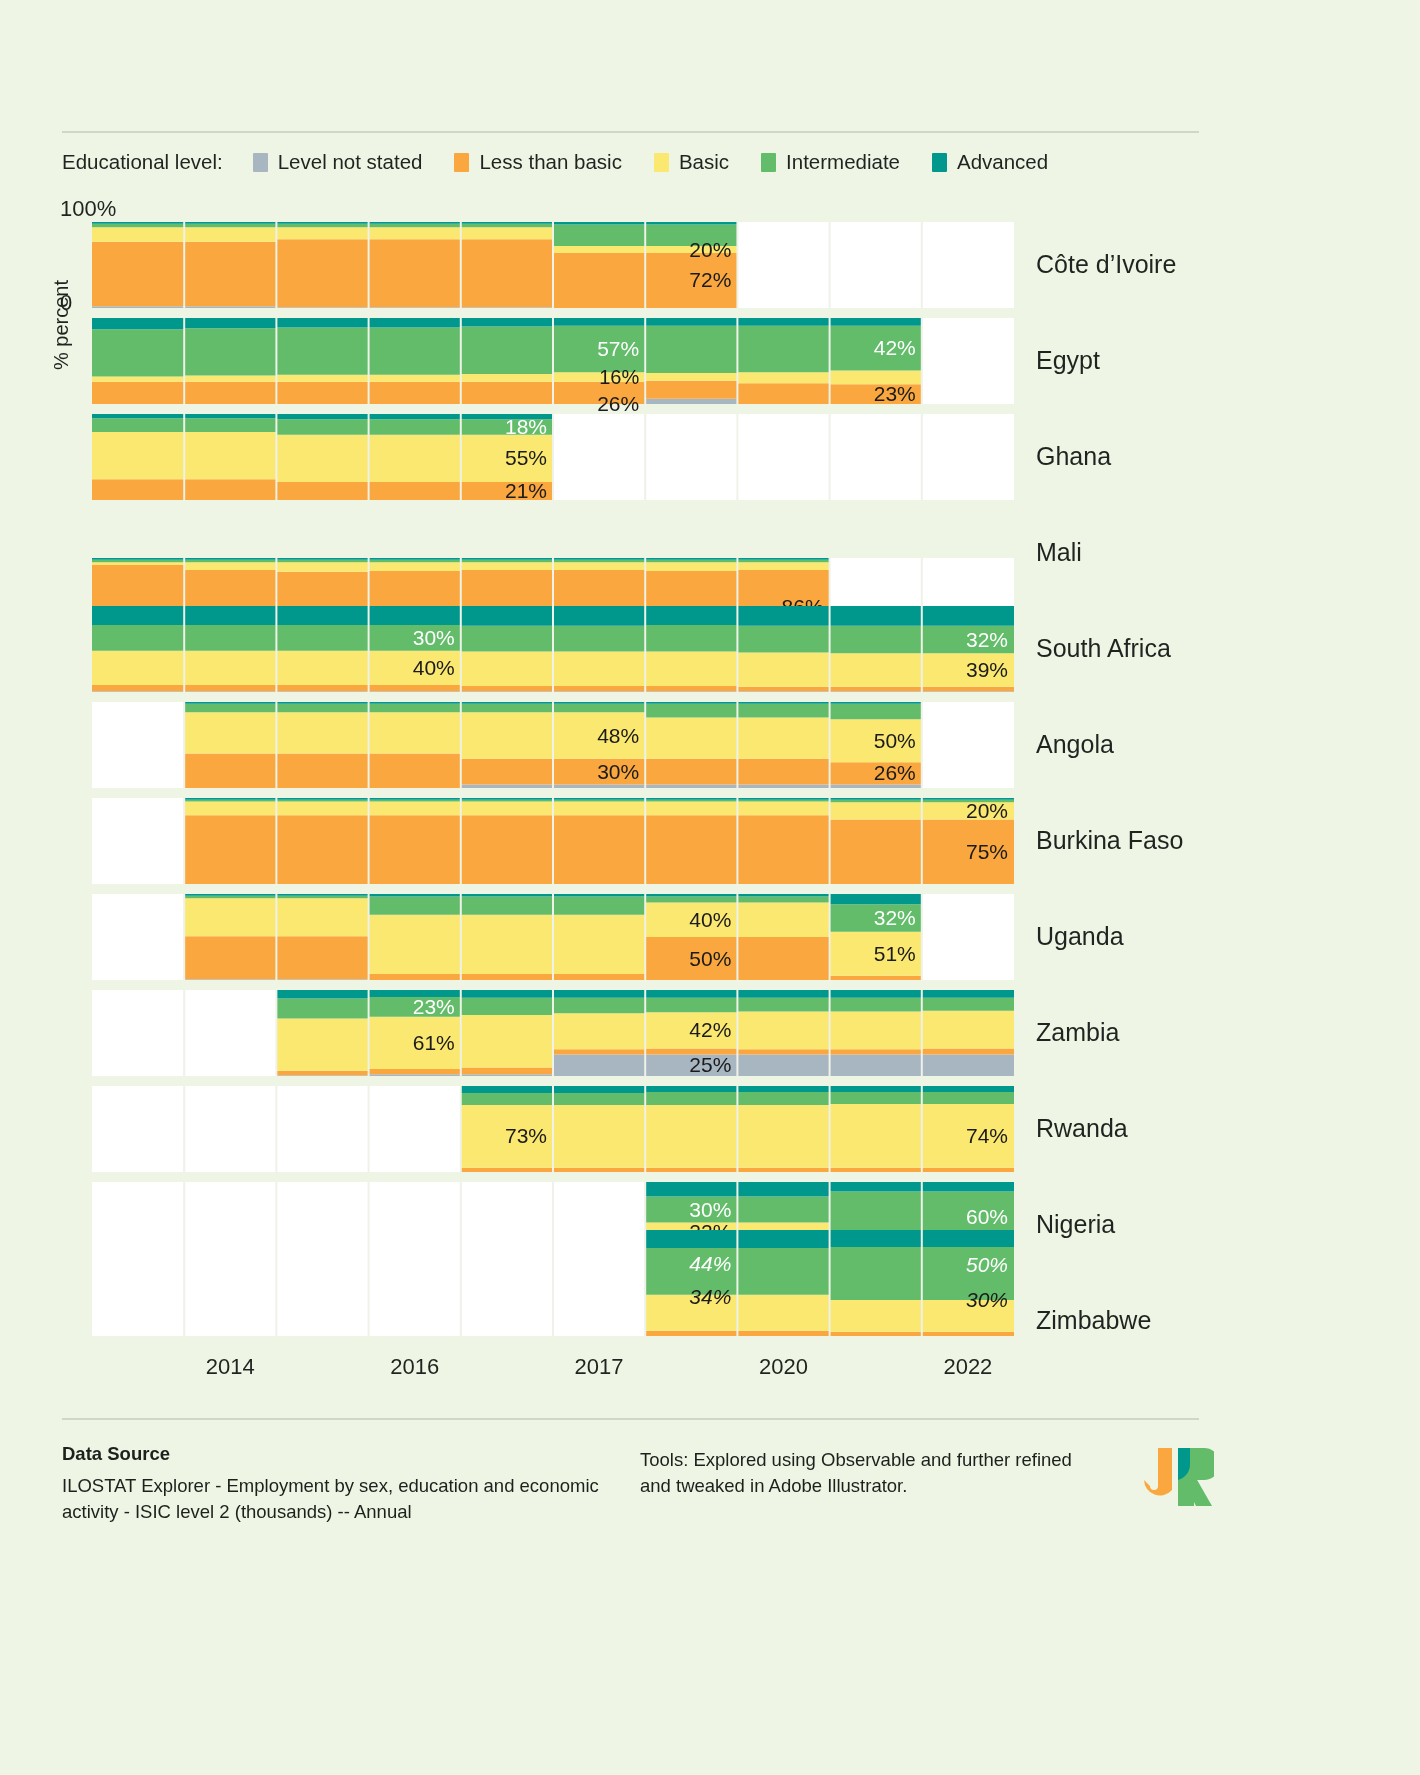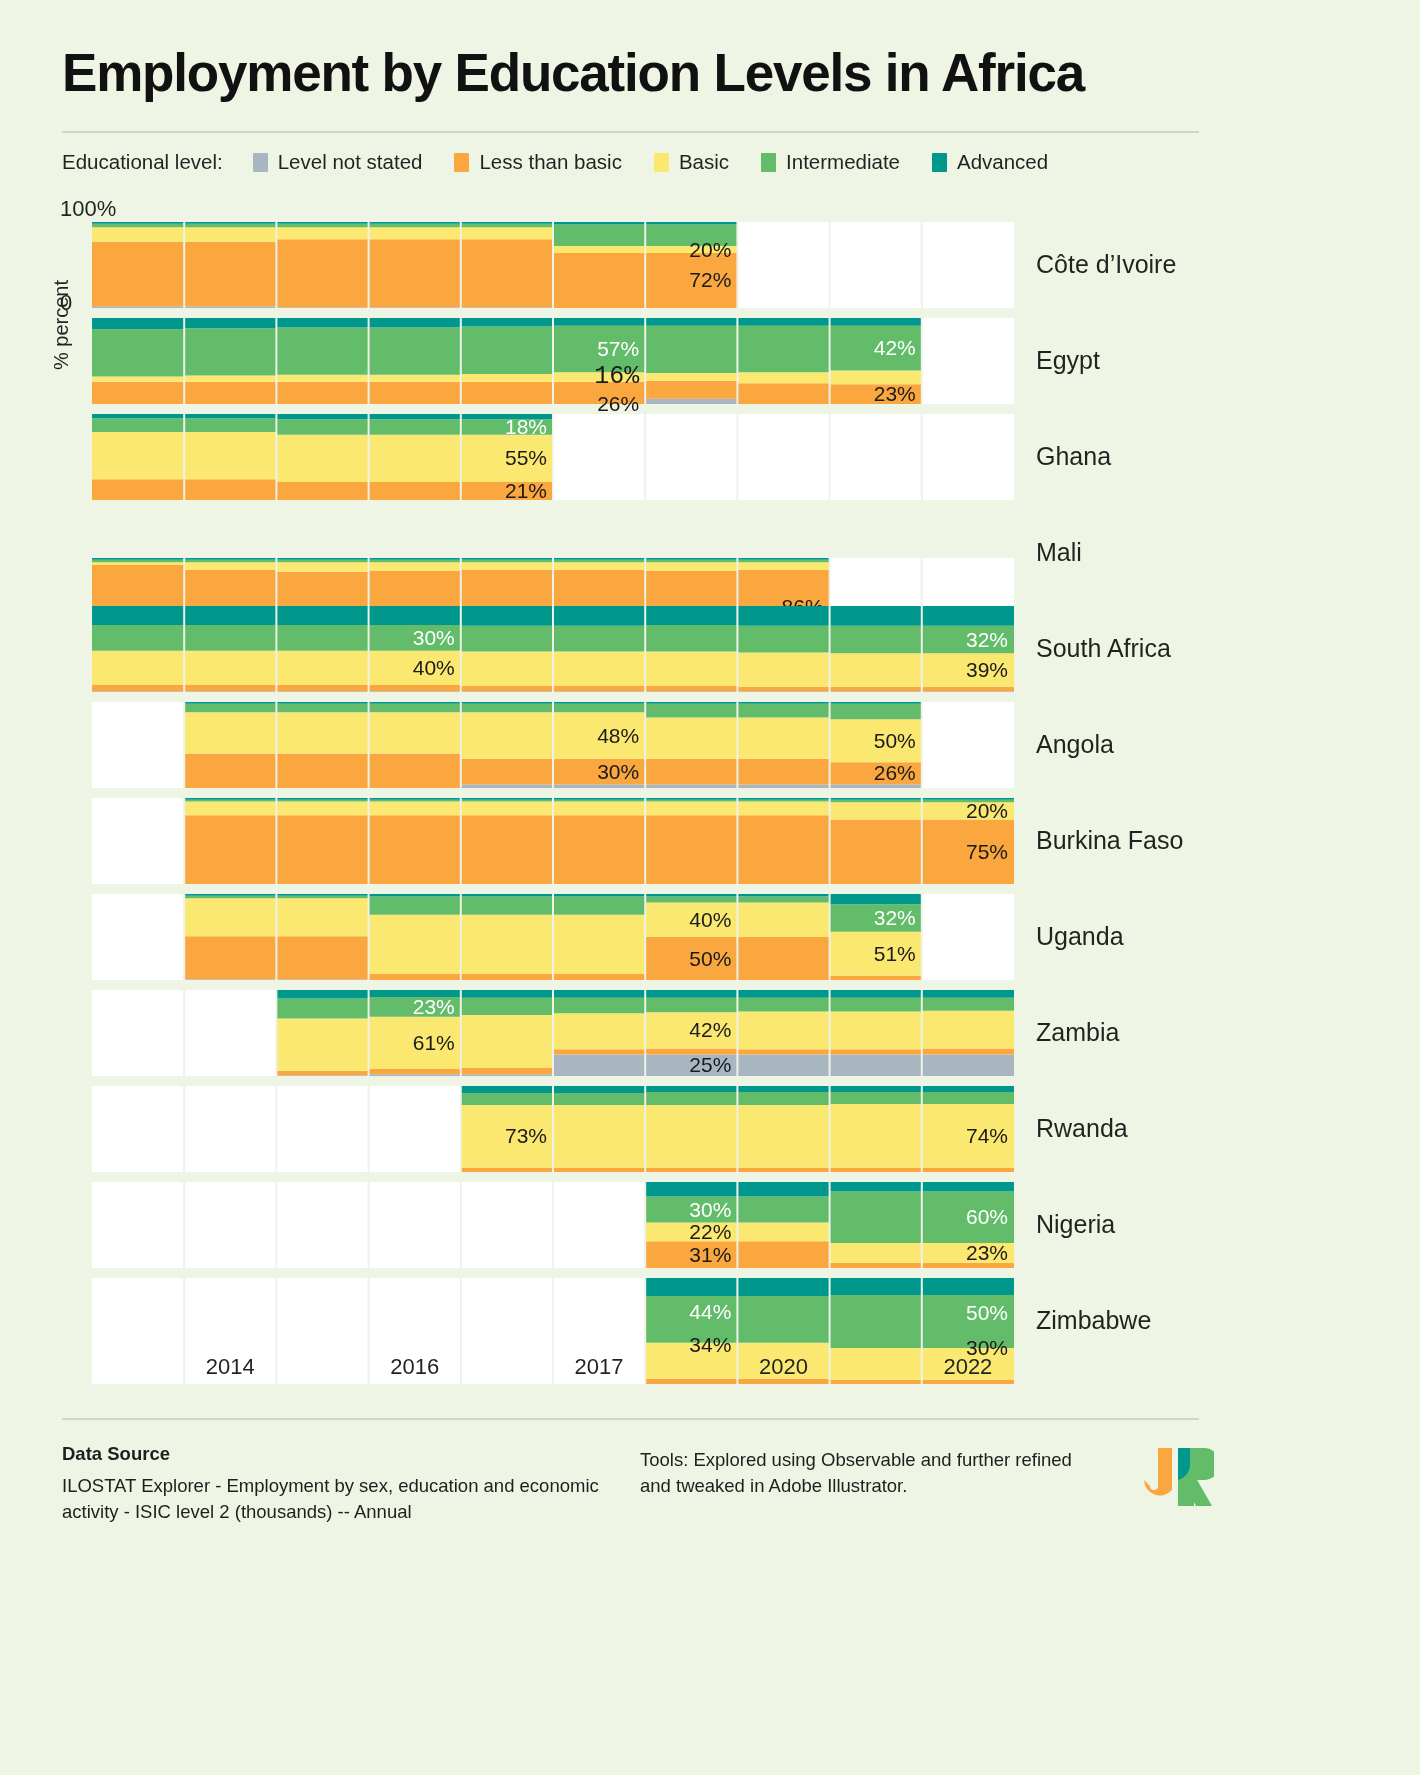--- a/index.html
+++ b/index.html
@@ -110,21 +110,20 @@
   .footer-mid  { position: absolute; left: 640px; top: 1447px; width: 460px; }
   .footer-head { font-size: 18.5px; font-weight: 700; color: #1b211c; margin-bottom: 8px; }
   .footer-body { font-size: 18.5px; color: #1b211c; line-height: 1.42; }
   .logo { position: absolute; left: 1142px; top: 1446px; width: 72px; height: 62px; }
 </style>
 </head>
 <body>
 
 <div class="page">
 
-  <h1 class="title">Employment by Education Levels in Africa</h1>
   <div class="rule-top"></div>
 
   <div class="legend" id="legend">
     <span class="legend-title">Educational level:</span>
   <span class="legend-item">
         <span class="legend-swatch" style="background: rgb(168, 182, 193);"></span>
         <span>Level not stated</span>
       </span>
       <span class="legend-item">
         <span class="legend-swatch" style="background: rgb(249, 167, 62);"></span>
@@ -181,21 +180,21 @@
           <line x1="276.59999999999997" x2="276.59999999999997" y1="0" y2="86" stroke="#eef2e8" stroke-width="2"></line>
           <line x1="368.8" x2="368.8" y1="0" y2="86" stroke="#eef2e8" stroke-width="2"></line>
           <line x1="461" x2="461" y1="0" y2="86" stroke="#eef2e8" stroke-width="2"></line>
           <line x1="553.1999999999999" x2="553.1999999999999" y1="0" y2="86" stroke="#eef2e8" stroke-width="2"></line>
           <line x1="645.4" x2="645.4" y1="0" y2="86" stroke="#eef2e8" stroke-width="2"></line>
           <line x1="737.6" x2="737.6" y1="0" y2="86" stroke="#eef2e8" stroke-width="2"></line>
           <line x1="829.8000000000001" x2="829.8000000000001" y1="0" y2="86" stroke="#eef2e8" stroke-width="2"></line>
         </svg>
         <div style="position: absolute; left: 547.2px; top: 15.96px; transform: translateX(-100%); font-size: 21px; line-height: 30px; color: rgb(255, 255, 255); white-space: nowrap; pointer-events: none;">57%</div>
         <div style="position: absolute; left: 823.8px; top: 15.1px; transform: translateX(-100%); font-size: 21px; line-height: 30px; color: rgb(255, 255, 255); white-space: nowrap; pointer-events: none;">42%</div>
-        <div style="position: absolute; left: 547.2px; top: 43.91px; transform: translateX(-100%); font-size: 25px; line-height: 30px; color: rgb(27, 27, 27); white-space: nowrap; pointer-events: none; font-family: Liberation Mono, monospace;">16%</div>
+        <div style="position: absolute; left: 547.2px; top: 43.91px; transform: translateX(-100%); font-size: 20px; line-height: 30px; color: rgb(27, 27, 27); white-space: nowrap; pointer-events: none;">16%</div>
         <div style="position: absolute; left: 547.2px; top: 71px; transform: translateX(-100%); font-size: 21px; line-height: 30px; color: rgb(27, 27, 27); white-space: nowrap; pointer-events: none;">26%</div>
         <div style="position: absolute; left: 823.8px; top: 61.11px; transform: translateX(-100%); font-size: 21px; line-height: 30px; color: rgb(27, 27, 27); white-space: nowrap; pointer-events: none;">23%</div>
       </div>
       <div class="panel" style="top: 192px; height: 86px;">
         <svg class="panel-svg" viewBox="0 0 922 86" preserveAspectRatio="none">
           <path d="M0 86 L92.2 86 L92.2 86 L184.4 86 L184.4 86 L276.59999999999997 86 L276.59999999999997 86 L368.8 86 L368.8 86 L461 86 L461 86 L368.8 86 L368.8 86 L276.59999999999997 86 L276.59999999999997 86 L184.4 86 L184.4 86 L92.2 86 L92.2 86 L0 86 Z" fill="#a8b6c1"></path>
           <path d="M0 65.36 L92.2 65.36 L92.2 65.36 L184.4 65.36 L184.4 67.94 L276.59999999999997 67.94 L276.59999999999997 67.94 L368.8 67.94 L368.8 67.94 L461 67.94 L461 86 L368.8 86 L368.8 86 L276.59999999999997 86 L276.59999999999997 86 L184.4 86 L184.4 86 L92.2 86 L92.2 86 L0 86 Z" fill="#f9a73e"></path>
           <path d="M0 18.060000000000002 L92.2 18.060000000000002 L92.2 18.060000000000002 L184.4 18.060000000000002 L184.4 20.64 L276.59999999999997 20.64 L276.59999999999997 20.64 L368.8 20.64 L368.8 20.64 L461 20.64 L461 67.94 L368.8 67.94 L368.8 67.94 L276.59999999999997 67.94 L276.59999999999997 67.94 L184.4 67.94 L184.4 65.36 L92.2 65.36 L92.2 65.36 L0 65.36 Z" fill="#fbe870"></path>
           <path d="M0 4.299999999999997 L92.2 4.299999999999997 L92.2 4.299999999999997 L184.4 4.299999999999997 L184.4 5.160000000000011 L276.59999999999997 5.160000000000011 L276.59999999999997 5.160000000000011 L368.8 5.160000000000011 L368.8 5.160000000000011 L461 5.160000000000011 L461 20.64 L368.8 20.64 L368.8 20.64 L276.59999999999997 20.64 L276.59999999999997 20.64 L184.4 20.64 L184.4 18.060000000000002 L92.2 18.060000000000002 L92.2 18.060000000000002 L0 18.060000000000002 Z" fill="#62bc6a"></path>
           <path d="M0 0 L92.2 0 L92.2 0 L184.4 0 L184.4 0 L276.59999999999997 0 L276.59999999999997 0 L368.8 0 L368.8 0 L461 0 L461 5.160000000000011 L368.8 5.160000000000011 L368.8 5.160000000000011 L276.59999999999997 5.160000000000011 L276.59999999999997 5.160000000000011 L184.4 5.160000000000011 L184.4 4.299999999999997 L92.2 4.299999999999997 L92.2 4.299999999999997 L0 4.299999999999997 Z" fill="#00978c"></path>
@@ -376,21 +375,21 @@
           <line x1="645.4" x2="645.4" y1="0" y2="86" stroke="#eef2e8" stroke-width="2"></line>
           <line x1="737.6" x2="737.6" y1="0" y2="86" stroke="#eef2e8" stroke-width="2"></line>
           <line x1="829.8000000000001" x2="829.8000000000001" y1="0" y2="86" stroke="#eef2e8" stroke-width="2"></line>
         </svg>
         <div style="position: absolute; left: 639.4px; top: 12.52px; transform: translateX(-100%); font-size: 21px; line-height: 30px; color: rgb(255, 255, 255); white-space: nowrap; pointer-events: none;">30%</div>
         <div style="position: absolute; left: 639.4px; top: 34.88px; transform: translateX(-100%); font-size: 21px; line-height: 30px; color: rgb(27, 27, 27); white-space: nowrap; pointer-events: none;">22%</div>
         <div style="position: absolute; left: 639.4px; top: 57.67px; transform: translateX(-100%); font-size: 21px; line-height: 30px; color: rgb(27, 27, 27); white-space: nowrap; pointer-events: none;">31%</div>
         <div style="position: absolute; left: 916px; top: 20.26px; transform: translateX(-100%); font-size: 21px; line-height: 30px; color: rgb(255, 255, 255); white-space: nowrap; pointer-events: none;">60%</div>
         <div style="position: absolute; left: 916px; top: 55.95px; transform: translateX(-100%); font-size: 21px; line-height: 30px; color: rgb(27, 27, 27); white-space: nowrap; pointer-events: none;">23%</div>
       </div>
-      <div class="panel" style="top: 1056px; height: 106px;">
+      <div class="panel" style="top: 1008px; height: 106px; font-style: italic;">
         <svg class="panel-svg" viewBox="0 0 922 86" preserveAspectRatio="none">
           <path d="M553.1999999999999 86 L645.4 86 L645.4 86 L737.6 86 L737.6 86 L829.8000000000001 86 L829.8000000000001 86 L922 86 L922 86 L829.8000000000001 86 L829.8000000000001 86 L737.6 86 L737.6 86 L645.4 86 L645.4 86 L553.1999999999999 86 Z" fill="#a8b6c1"></path>
           <path d="M553.1999999999999 81.7 L645.4 81.7 L645.4 81.7 L737.6 81.7 L737.6 82.56 L829.8000000000001 82.56 L829.8000000000001 82.56 L922 82.56 L922 86 L829.8000000000001 86 L829.8000000000001 86 L737.6 86 L737.6 86 L645.4 86 L645.4 86 L553.1999999999999 86 Z" fill="#f9a73e"></path>
           <path d="M553.1999999999999 52.46 L645.4 52.46 L645.4 52.46 L737.6 52.46 L737.6 56.76 L829.8000000000001 56.76 L829.8000000000001 56.76 L922 56.76 L922 82.56 L829.8000000000001 82.56 L829.8000000000001 82.56 L737.6 82.56 L737.6 81.7 L645.4 81.7 L645.4 81.7 L553.1999999999999 81.7 Z" fill="#fbe870"></path>
           <path d="M553.1999999999999 14.620000000000005 L645.4 14.620000000000005 L645.4 14.620000000000005 L737.6 14.620000000000005 L737.6 13.760000000000005 L829.8000000000001 13.760000000000005 L829.8000000000001 13.760000000000005 L922 13.760000000000005 L922 56.76 L829.8000000000001 56.76 L829.8000000000001 56.76 L737.6 56.76 L737.6 52.46 L645.4 52.46 L645.4 52.46 L553.1999999999999 52.46 Z" fill="#62bc6a"></path>
           <path d="M553.1999999999999 0 L645.4 0 L645.4 0 L737.6 0 L737.6 0 L829.8000000000001 0 L829.8000000000001 0 L922 0 L922 13.760000000000005 L829.8000000000001 13.760000000000005 L829.8000000000001 13.760000000000005 L737.6 13.760000000000005 L737.6 14.620000000000005 L645.4 14.620000000000005 L645.4 14.620000000000005 L553.1999999999999 14.620000000000005 Z" fill="#00978c"></path>
           <line x1="92.2" x2="92.2" y1="0" y2="86" stroke="#eef2e8" stroke-width="2"></line>
           <line x1="184.4" x2="184.4" y1="0" y2="86" stroke="#eef2e8" stroke-width="2"></line>
           <line x1="276.59999999999997" x2="276.59999999999997" y1="0" y2="86" stroke="#eef2e8" stroke-width="2"></line>
           <line x1="368.8" x2="368.8" y1="0" y2="86" stroke="#eef2e8" stroke-width="2"></line>

